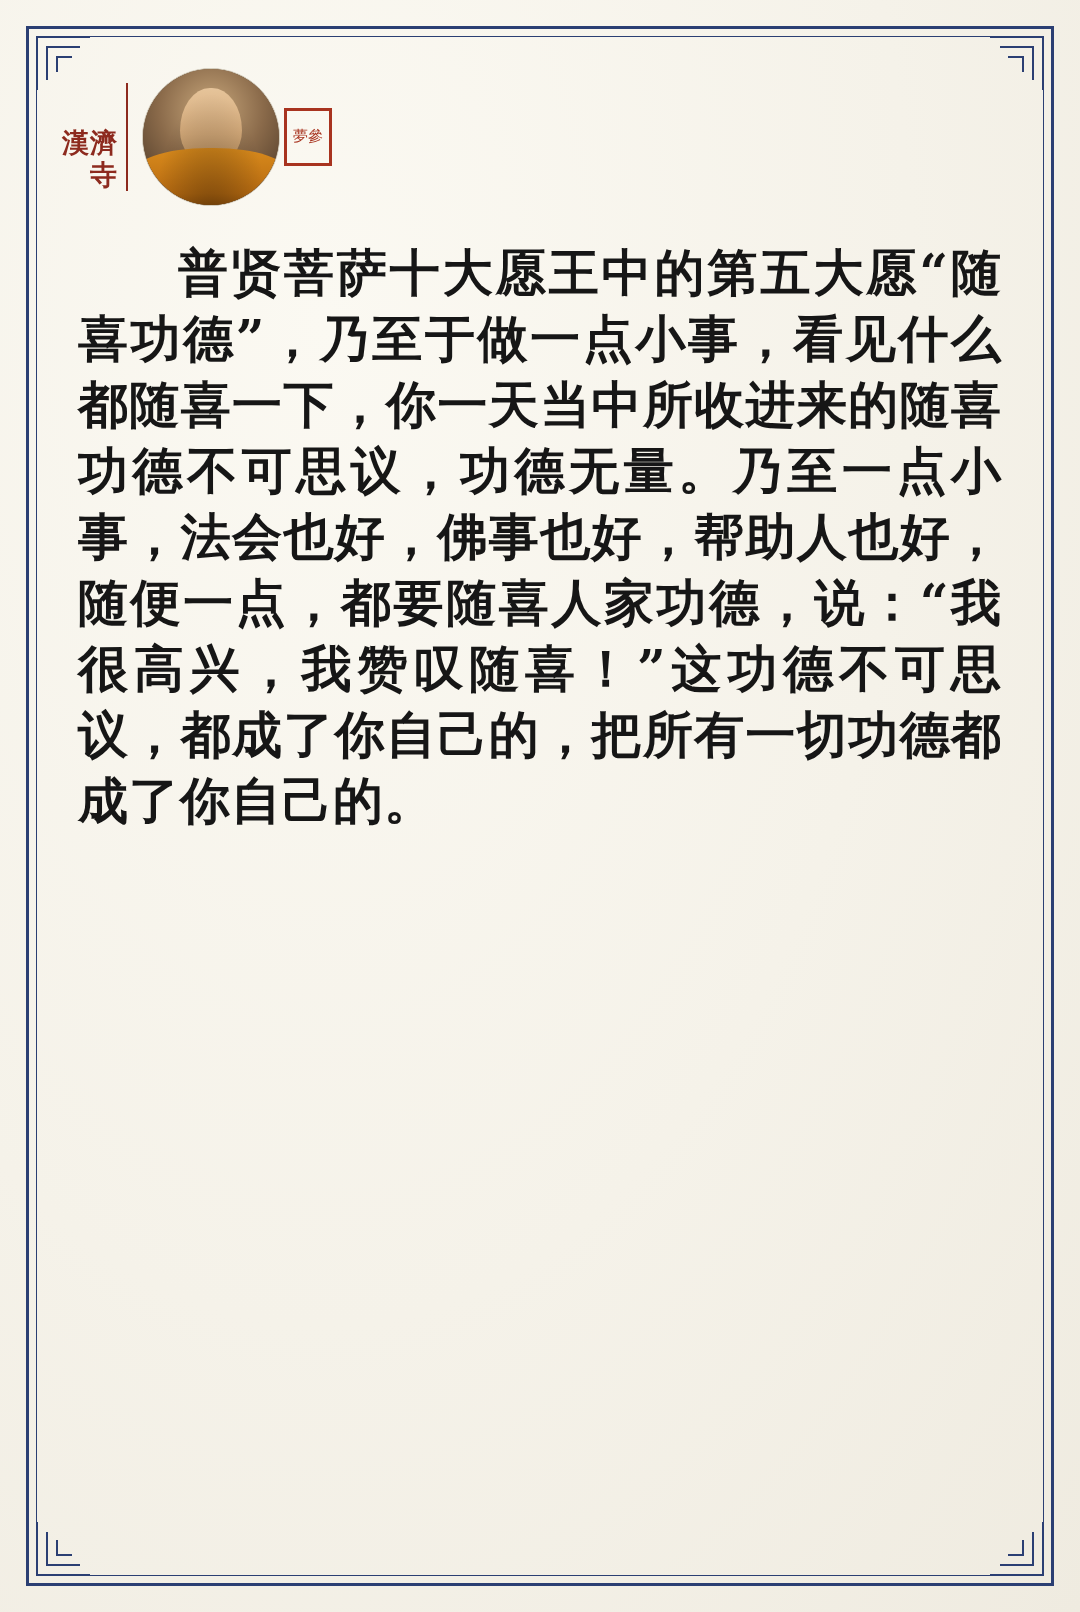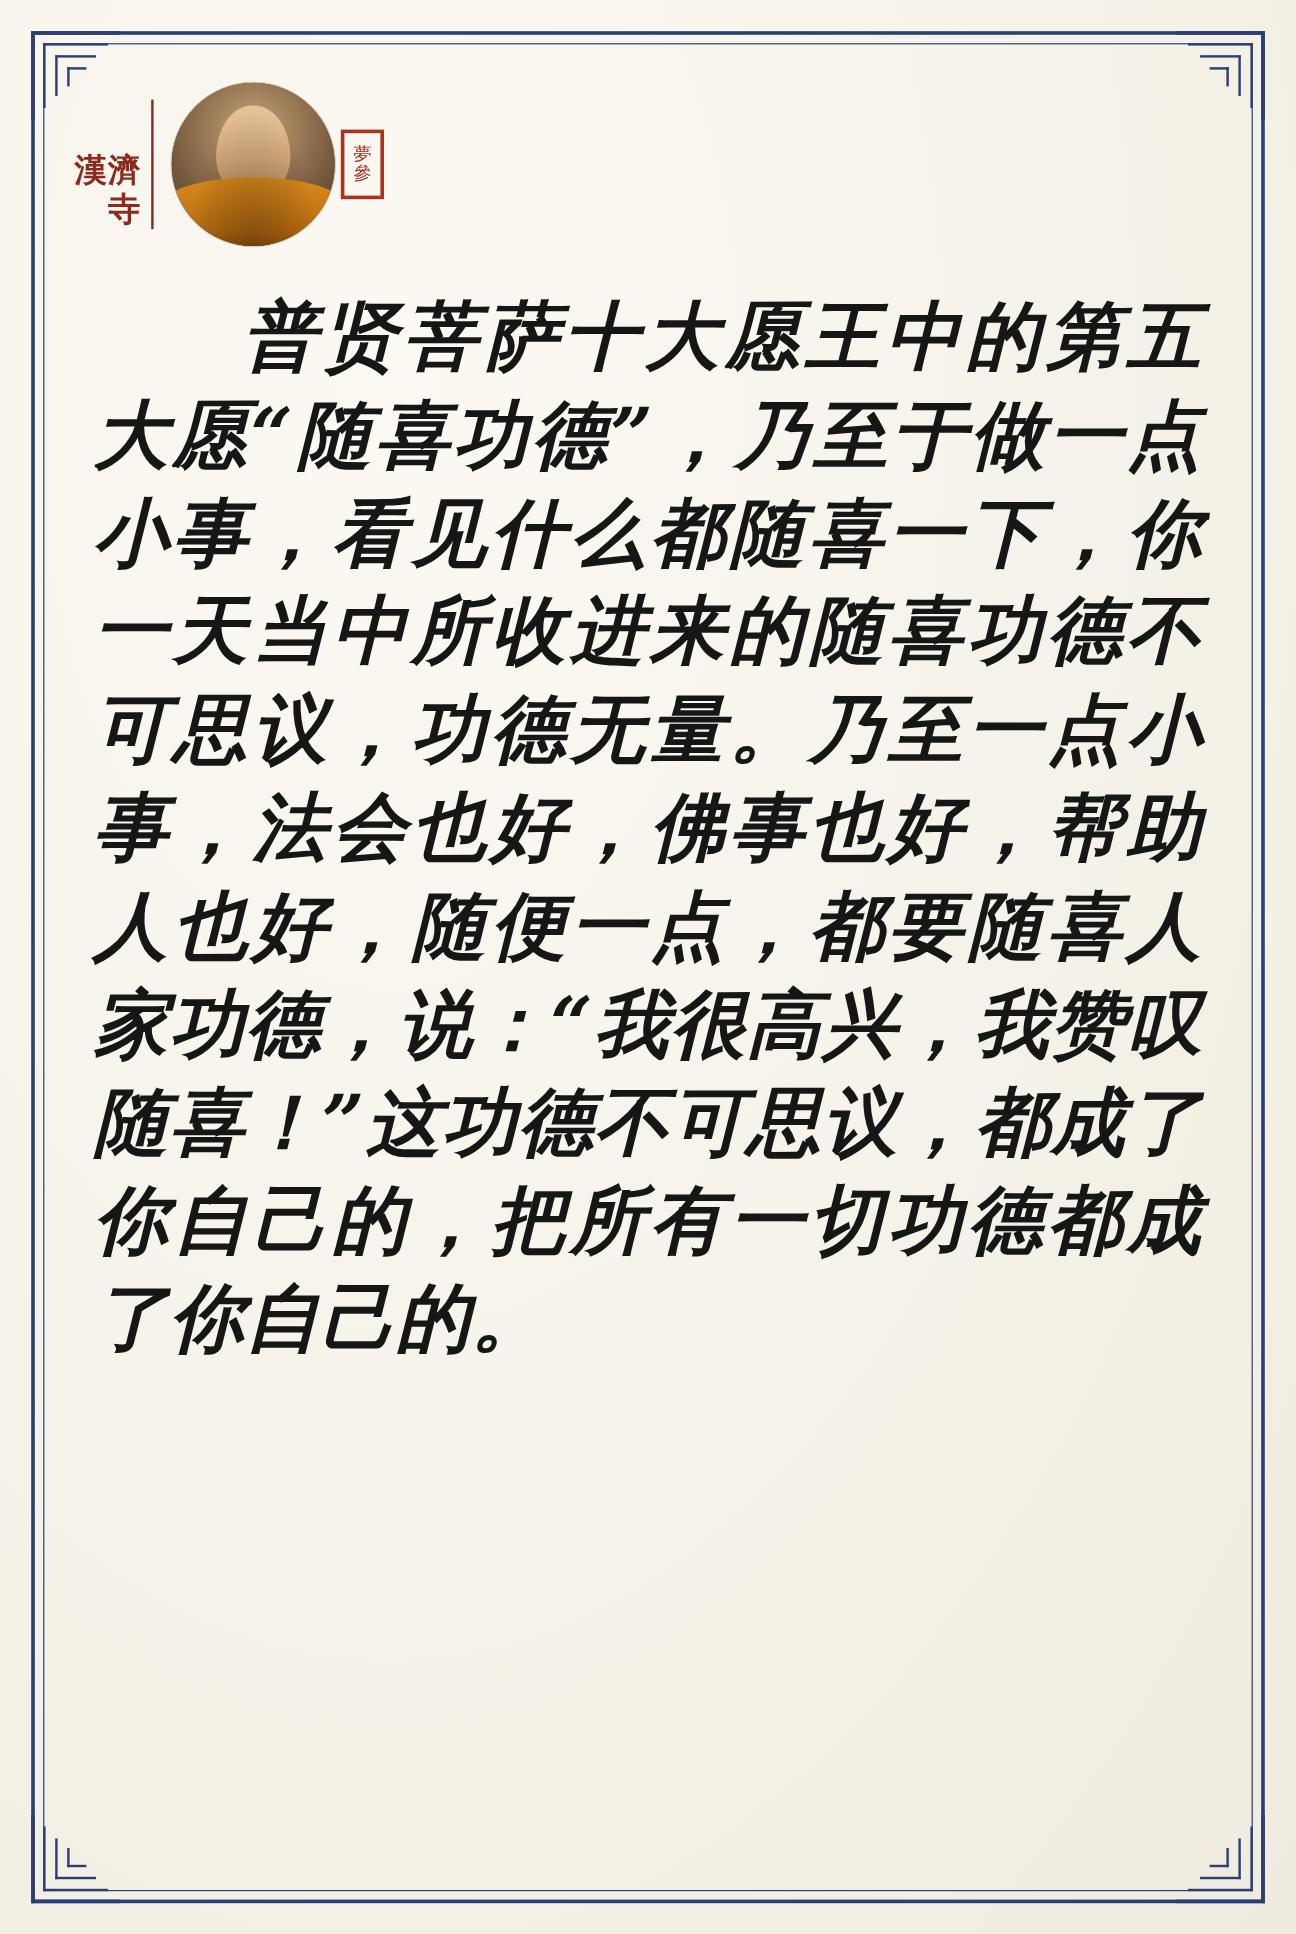--- a/index.html
+++ b/index.html
@@ -144,21 +144,21 @@
     color: #1c2f5e;
     font-size: 66px;
     letter-spacing: 10px;
     font-weight: 700;
     font-family: "DejaVu Serif", serif;
     white-space: nowrap;
     padding-left: 14px;
   }
 
   .seal {
-    width: 36px;
+    width: 48px;
     height: 58px;
     border: 3px solid #a8331f;
     color: #a8331f;
     font-size: 15px;
     line-height: 1.05;
     letter-spacing: 0;
     display: flex;
     align-items: center;
     justify-content: center;
     text-align: center;
@@ -172,29 +172,28 @@
   
   .content {
     position: absolute;
     left: 78px;
     right: 78px;
     top: 240px;
     bottom: 70px;
   }
   .para {
     color: #161616;
-    font-size: 62px;
+    font-size: 50px;
     line-height: 1.32;
     letter-spacing: 1px;
     text-indent: 2em;
     text-align: justify;
     margin: 0 0 10px 0;
     font-family: "DejaVu Serif", serif;
     font-weight: 700;
-    font-style: italic;
   }
 </style>
 </head>
 <body>
 
 <div class="poster">
 
   <div class="frame-outer"></div>
   <div class="frame-inner"></div>
 

